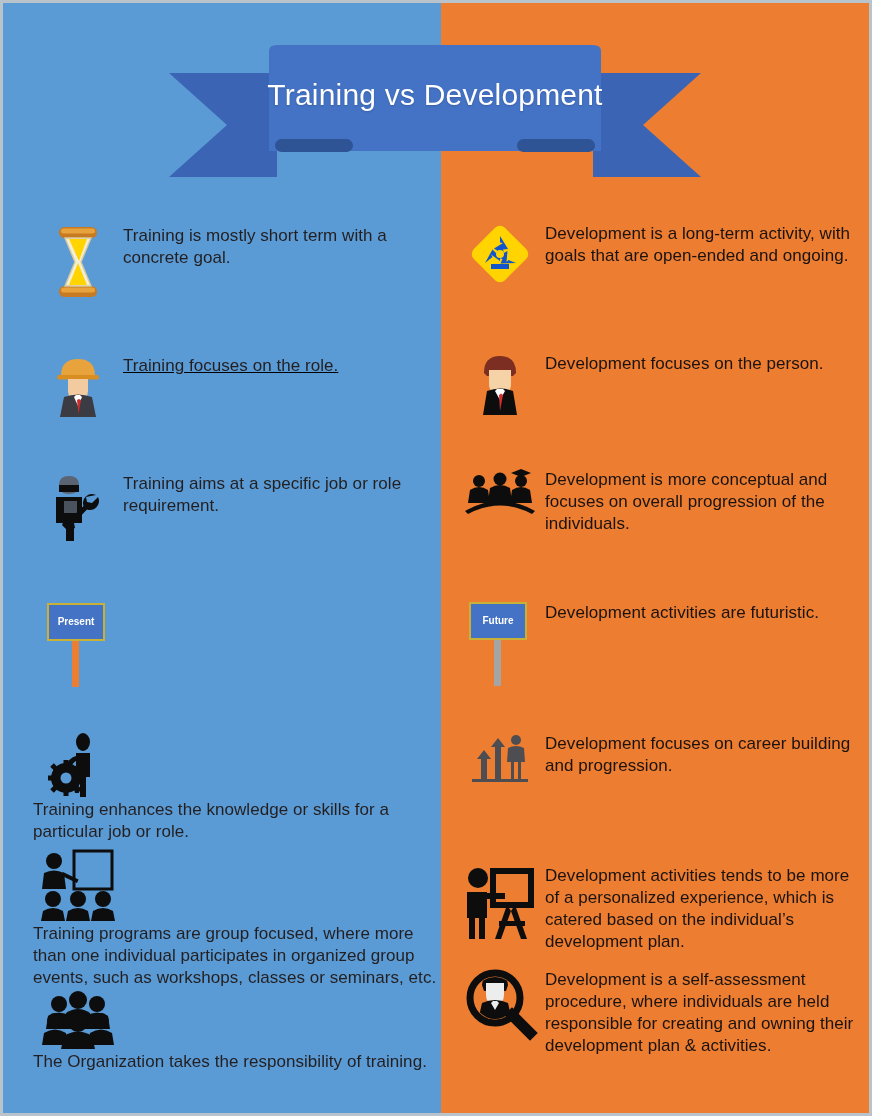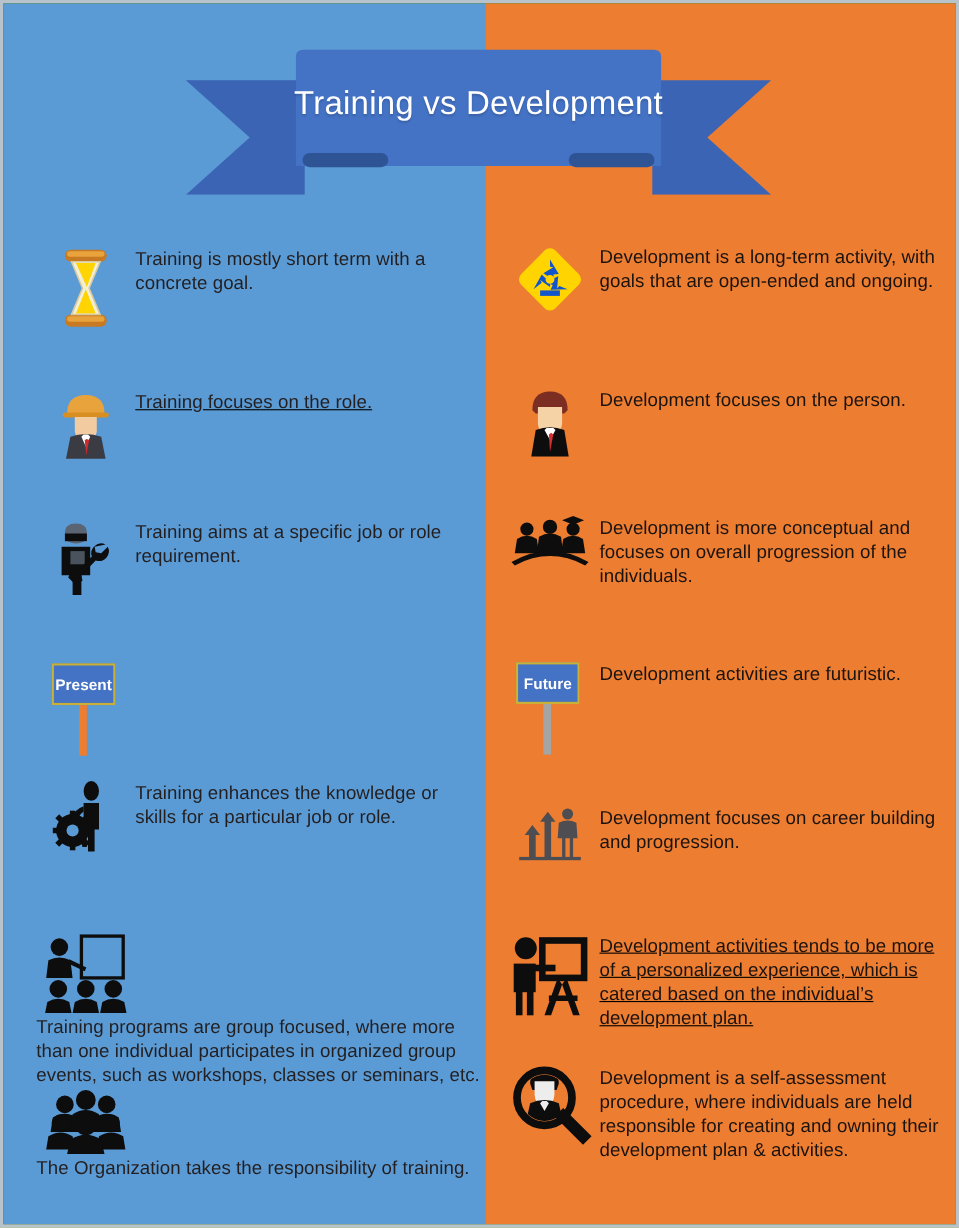--- a/index.html
+++ b/index.html
@@ -91,49 +91,49 @@
     letter-spacing: 0.05px;
     padding-top: 2px;
   }
   .col-right .row-text { color: #1a1310; }
 
   
   .l0 { top: 24px; }
   .l1 { top: 154px; text-decoration: underline; }
   .l2 { top: 272px; }
   .l3 { top: 402px; }
-  .l4 { top: 509px; }
+  .l4 { top: 532px; flex-direction: column; }
   .l5 { top: 648px; flex-direction: column; }
   .l6 { top: 790px; flex-direction: column; }
 
   
   .r0 { top: 22px; }
   .r1 { top: 152px; }
   .r2 { top: 268px; }
   .r3 { top: 401px; }
   .r4 { top: 532px; }
-  .r5 { top: 648px; text-decoration: underline; }
+  .r5 { top: 664px; }
   .r6 { top: 768px; }
 
   
   .sign {
     position: relative;
     width: 62px;
     height: 84px;
   }
   .sign-board {
     position: absolute;
     top: 0; left: 0;
     width: 58px;
     height: 38px;
     box-sizing: border-box;
     border: 2px solid #C9B037;
     background: #4472C4;
     color: #ffffff;
-    font-size: 14px;
+    font-size: 10px;
     font-weight: bold;
     line-height: 34px;
     text-align: center;
   }
   .sign-post {
     position: absolute;
     top: 38px;
     left: 25px;
     width: 7px;
     height: 46px;

